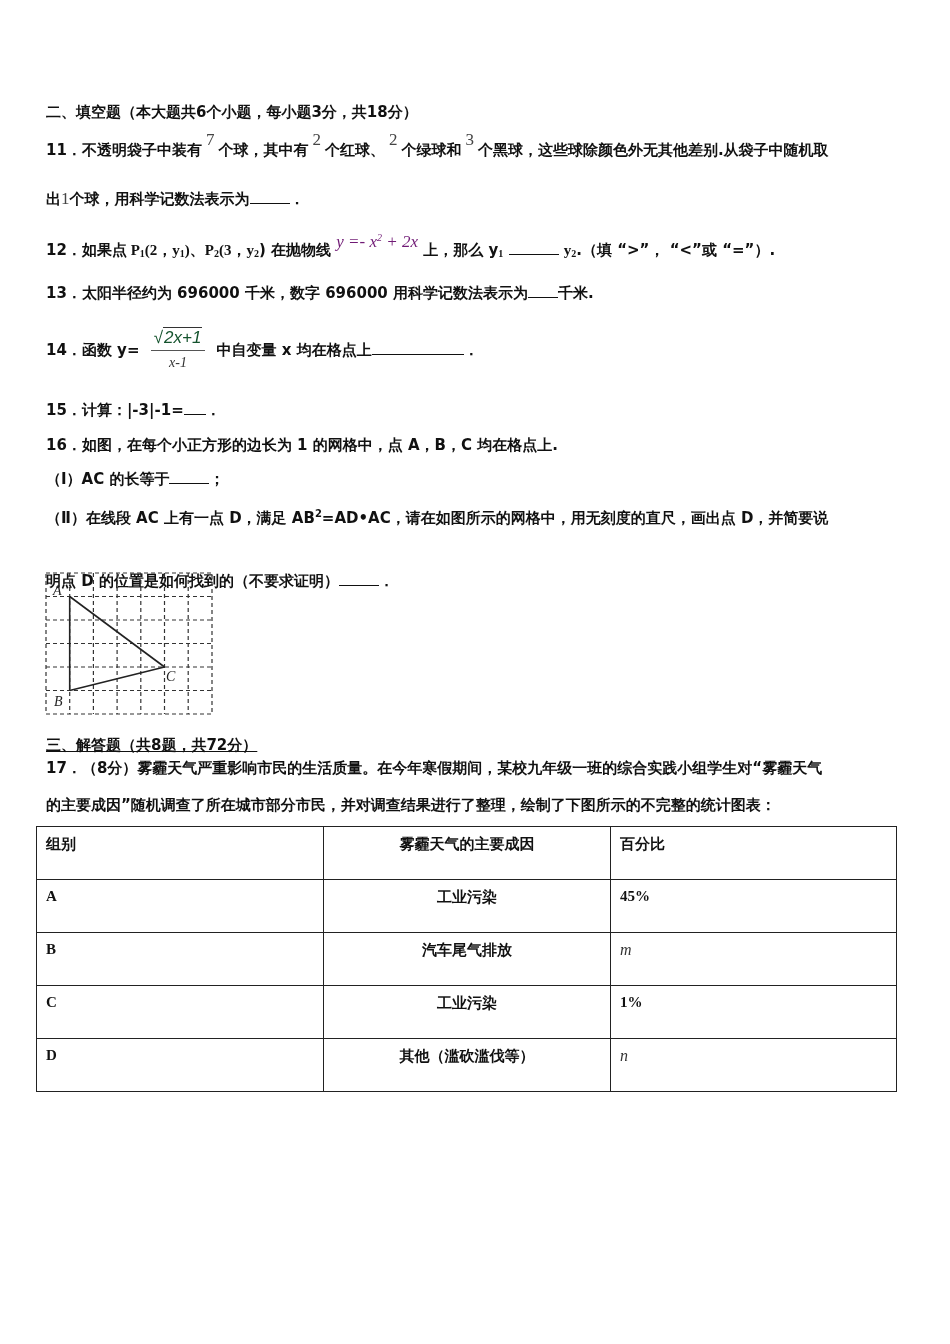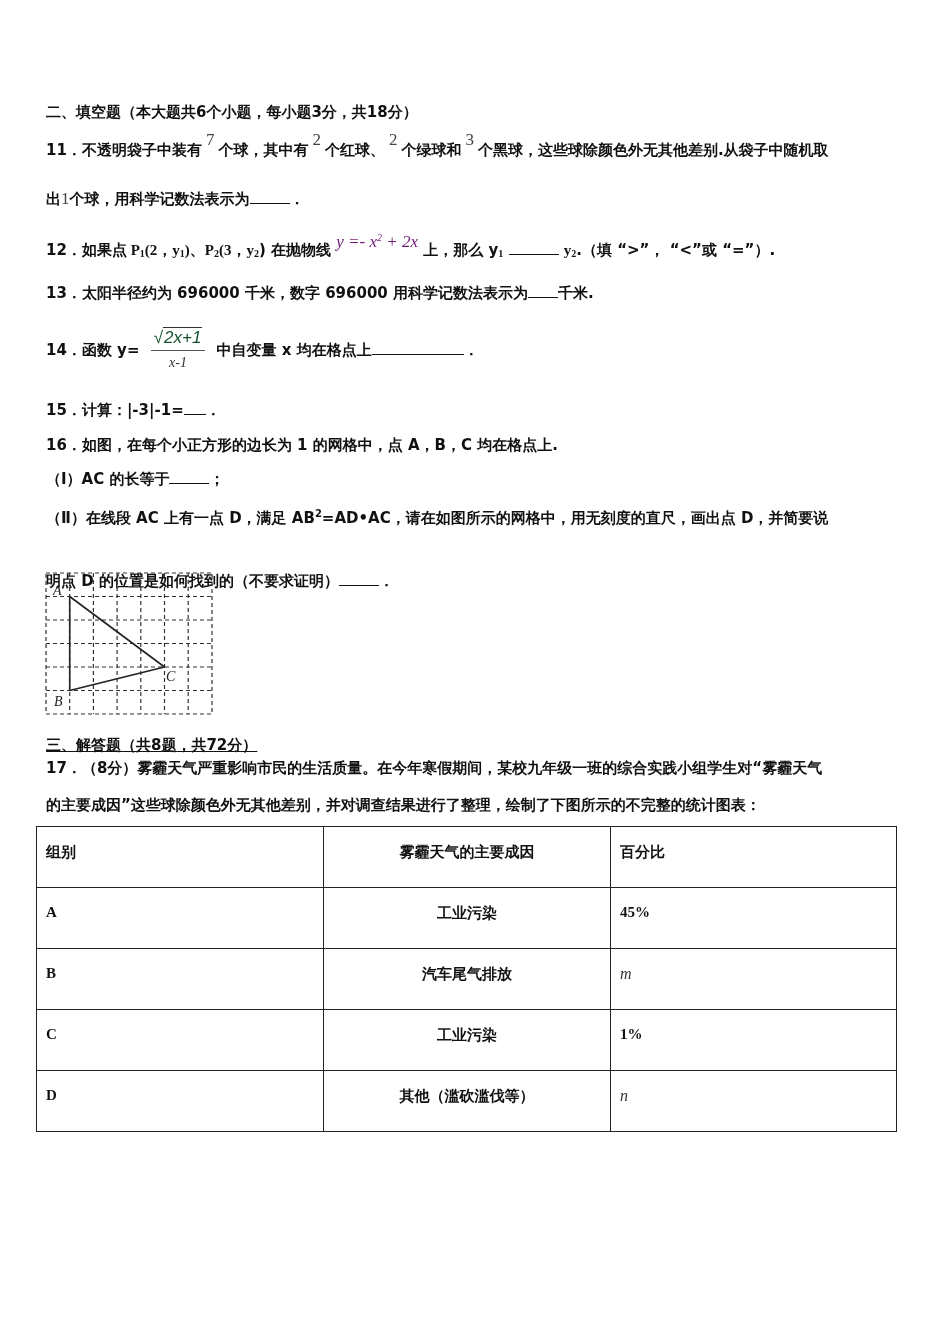--- a/index.html
+++ b/index.html
@@ -12,21 +12,21 @@
   .sub { font-size:10px; vertical-align:-2px; }
   .sup { font-size:10px; vertical-align:6px; }
   .blank { display:inline-block; border-bottom:1.5px solid #111; height:14px; vertical-align:baseline; }
   .frac { display:inline-block; vertical-align:middle; text-align:center; margin:0 6px; font-weight:normal; }
   .frac .top { display:block; border-bottom:1px solid #555; padding:0 3px 2px; font-family:Liberation Sans, sans-serif; font-size:17px; color:#14532d; }
   .frac .bot { display:block; padding-top:2px; font-family:"Liberation Serif", serif; font-style:italic; font-size:14px; color:#333; }
   .sqrt { border-top:1px solid #333; padding:0 1px; font-style:italic; }
   .sqrt-sign { font-style:normal; }
   .grid-fig { position:absolute; left:45px; top:572px; }
   .tbl { position:absolute; left:36px; top:826px; border-collapse:collapse; }
-  .tbl td { border:1.5px solid #222; height:44px; vertical-align:top; padding:16px 9px 0 9px; font-size:15px; font-weight:bold; }
+  .tbl td { border:1.5px solid #222; height:44px; vertical-align:top; padding:8px 9px 0 9px; font-size:15px; font-weight:bold; }
   .tbl td.c1 { width:268px; }
   .tbl td.c2 { width:268px;text-align:center; }
   .tbl td.c3 { width:267px; }
   .tbl .latin { font-family:"Liberation Serif", serif; font-weight:bold; }
   .tbl .var { font-family:"Liberation Serif", serif; font-style:italic; font-weight:normal; font-size:16px; color:#333; }
 </style>
 </head>
 <body>
 
 <div class="line" style="top:102px;">二、填空题（本大题共6个小题，每小题3分，共18分）</div>
@@ -101,21 +101,21 @@
     <text x="9" y="134" font-family="Liberation Serif, serif" font-style="italic" font-size="14" fill="#222">B</text>
     <text x="121" y="109" font-family="Liberation Serif, serif" font-style="italic" font-size="14" fill="#222">C</text>
   </svg>
 </div>
 
 <div class="line" style="top:735px;text-decoration:underline;">三、解答题（共8题，共72分）</div>
 
 <div class="line" style="top:758px;">
   <span>17．</span><span>（8分）雾霾天气严重影响市民的生活质量。在今年寒假期间，某校九年级一班的综合实践小组学生对“雾霾天气</span>
 </div>
-<div class="line" style="top:795px;">的主要成因”这些球除颜色外无其他差别，并对调查结果进行了整理，绘制了下图所示的不完整的统计图表：</div>
+<div class="line" style="top:795px;">的主要成因”随机调查了所在城市部分市民，并对调查结果进行了整理，绘制了下图所示的不完整的统计图表：</div>
 
 <table class="tbl">
   <tbody>
       <tr>
     <td class="c1">组别</td>
     <td class="c2">雾霾天气的主要成因</td>
     <td class="c3">百分比</td>
   </tr>
   <tr>
     <td class="c1 latin">A</td>

